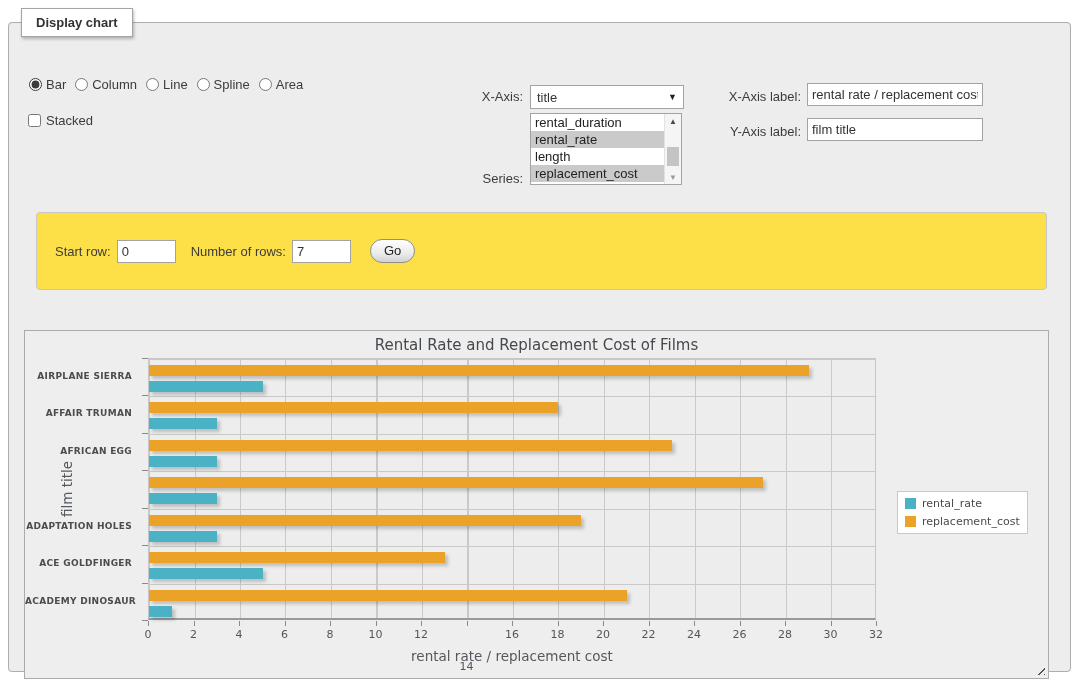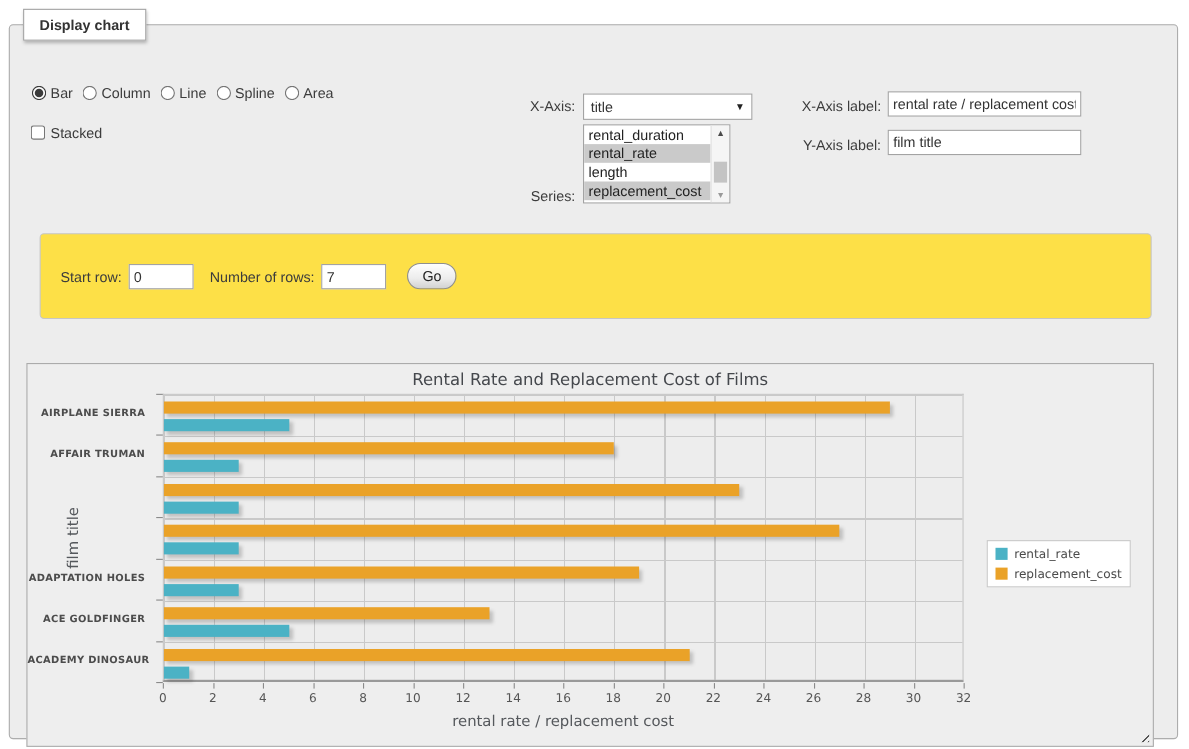--- a/index.html
+++ b/index.html
@@ -36,21 +36,21 @@
   .lbl-ylabel  { left:690px; top:87px;  width:102px; }
 
   .fake-select {
     position:absolute; left:521px; top:48px; width:154px; height:24px;
     background:#fff; border:1px solid #a3a3a3; display:flex; align-items:center;
     padding:0 6px; color:#333; cursor:default;
   }
   .fake-select .arrow { margin-left:auto; font-size:9px; color:#222; }
 
   .listbox {
-    position:absolute; left:521px; top:76px; width:134px; height:72px;
+    position:absolute; left:521px; top:76px; width:152px; height:72px;
     background:#fff; border:1px solid #a3a3a3; overflow:hidden;padding-left:32px;
   }
   .listbox .opts { position:absolute; left:0; top:0; right:17px; }
   .listbox .opt { height:17px; line-height:17px; padding-left:4px; color:#222; white-space:nowrap; }
   .listbox .opt.sel { background:#cacaca; }
   .lb-scroll { position:absolute; right:0; top:0; width:17px; height:100%; background:#f5f5f5; border-left:1px solid #e2e2e2; }
   .lb-btn { position:absolute; left:0; width:16px; height:14px; display:flex; align-items:center; justify-content:center; font-size:8px; }
   .lb-up { top:0; color:#4a4a4a; }
   .lb-down { bottom:0; color:#9a9a9a; }
   .lb-thumb { position:absolute; left:2px; width:12px; top:33px; height:19px; background:#c4c4c4; }
@@ -183,20 +183,21 @@
       <input class="text-input inp" value="7" style="">
       <button class="go-button">Go</button>
     </div>
 
     <div class="chart-widget">
       <div class="chart-title">Rental Rate and Replacement Cost of Films</div>
       <div class="y-axis-title">film title</div>
       <div class="cat-labels">
           <div class="cat-label" style="top: 0px; line-height: 37.4px; height: 37.4px;">AIRPLANE SIERRA</div>
           <div class="cat-label" style="top: 37.4px; line-height: 37.4px; height: 37.4px;">AFFAIR TRUMAN</div>
+          <div class="cat-label" style="top: 74.9px; line-height: 37.4px; height: 37.4px;">AFRICAN EGG</div>
           <div class="cat-label" style="top: 149.7px; line-height: 37.4px; height: 37.4px;">ADAPTATION HOLES</div>
           <div class="cat-label" style="top: 187.1px; line-height: 37.4px; height: 37.4px;">ACE GOLDFINGER</div>
           <div class="cat-label" style="top: 224.6px; line-height: 37.4px; height: 37.4px;">ACADEMY DINOSAUR</div>
         </div>
       <div class="plot-area">
           <div class="bar" style="top: 6px; height: 11px; width: 659.5px; background: rgb(234, 162, 40);"></div>
           <div class="bar" style="top: 22px; height: 11px; width: 113.5px; background: rgb(75, 178, 197);"></div>
           <div class="bar" style="top: 43.4px; height: 11px; width: 409.3px; background: rgb(234, 162, 40);"></div>
           <div class="bar" style="top: 59.4px; height: 11px; width: 68px; background: rgb(75, 178, 197);"></div>
           <div class="bar" style="top: 80.9px; height: 11px; width: 523px; background: rgb(234, 162, 40);"></div>
@@ -238,21 +239,21 @@
         <div class="tick-x-label" style="left: 214px;">4</div>
         <div class="tick-x" style="left: 259.5px;"></div>
         <div class="tick-x-label" style="left: 259.5px;">6</div>
         <div class="tick-x" style="left: 305px;"></div>
         <div class="tick-x-label" style="left: 305px;">8</div>
         <div class="tick-x" style="left: 350.5px;"></div>
         <div class="tick-x-label" style="left: 350.5px;">10</div>
         <div class="tick-x" style="left: 396px;"></div>
         <div class="tick-x-label" style="left: 396px;">12</div>
         <div class="tick-x" style="left: 441.5px;"></div>
-        <div class="tick-x-label" style="left: 441.5px;">14</div>
+        <div class="tick-x-label" style="left: 441.5px; margin-top: 32px;">14</div>
         <div class="tick-x" style="left: 487px;"></div>
         <div class="tick-x-label" style="left: 487px;">16</div>
         <div class="tick-x" style="left: 532.5px;"></div>
         <div class="tick-x-label" style="left: 532.5px;">18</div>
         <div class="tick-x" style="left: 578px;"></div>
         <div class="tick-x-label" style="left: 578px; text-align: center;">20</div>
         <div class="tick-x" style="left: 623.5px;"></div>
         <div class="tick-x-label" style="left: 623.5px;">22</div>
         <div class="tick-x" style="left: 669px;"></div>
         <div class="tick-x-label" style="left: 669px;">24</div>

